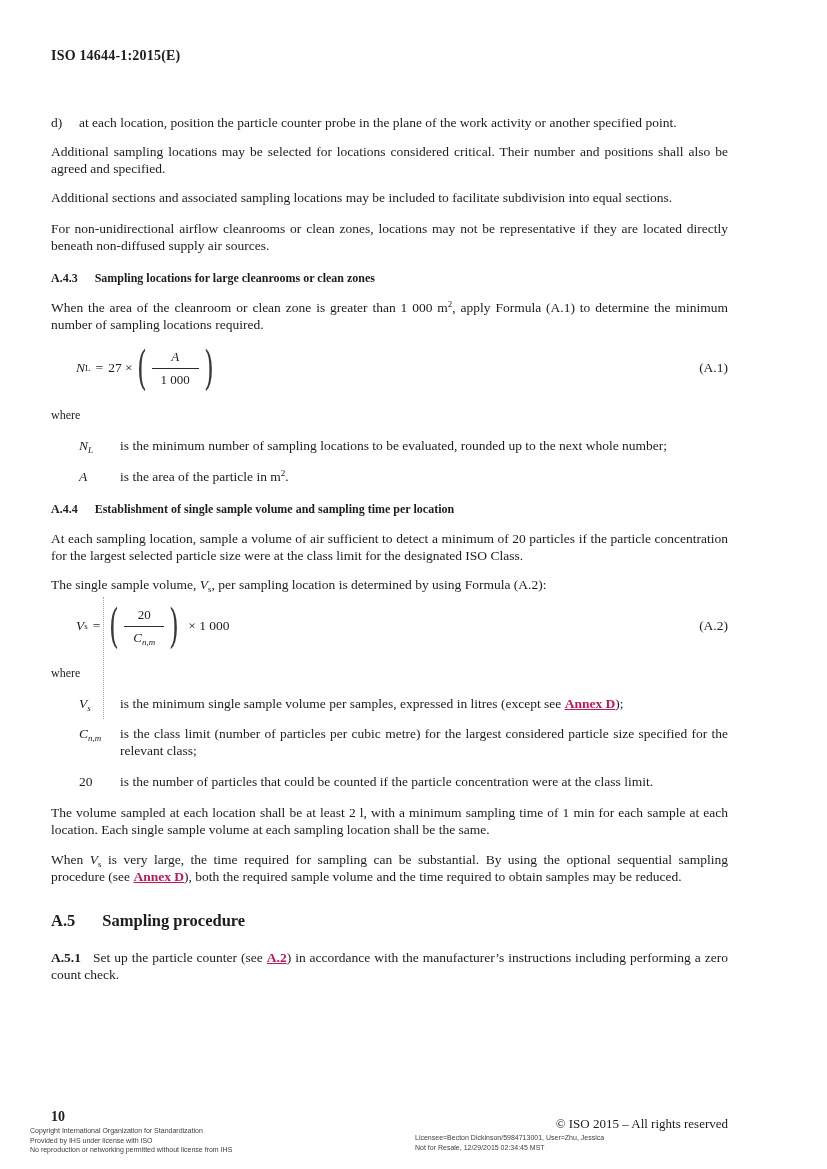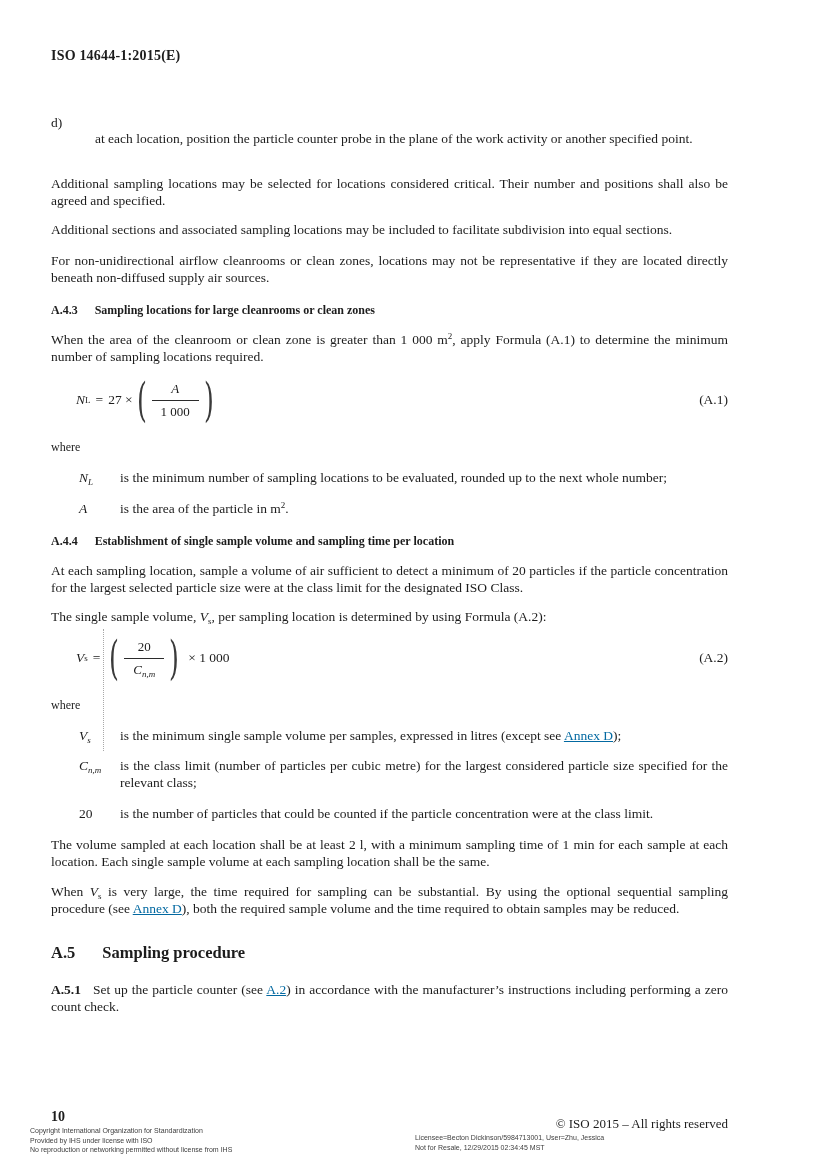--- a/index.html
+++ b/index.html
@@ -29,42 +29,42 @@
   .frac .num{padding:1px 9px 3px;border-bottom:1px solid #2b2b2b;}
   .frac .den{padding:3px 9px 1px;}
   .paren{font-size:46px;line-height:46px;font-weight:300;color:#3a3a3a;
     transform:scaleX(.55);font-family:"DejaVu Serif",serif;}
   .f-label{font-size:13.5px;}
   .def{display:flex;margin:0 0 14px;padding-left:28px;font-size:13.5px;line-height:17px;}
   .def .term{width:41px;flex-shrink:0;font-style:italic;}
   .def .term.roman{font-style:normal;}
   .def .desc{flex:1;text-align:justify;}
   .sup{font-size:9px;vertical-align:super;line-height:0;}
-  a.doclink{color:#0369a1;text-decoration:underline;cursor:pointer;}
+  a.doclink{color:#be185d;text-decoration:underline;cursor:pointer;font-weight:bold;}
   .bold{font-weight:bold;}
   .num-gap{margin-right:12px;}
   .rev-mark{position:absolute;left:52px;top:-6px;height:122px;
     border-left:1px dotted #a8a8a8;pointer-events:none;}
   .page-num{position:absolute;left:51px;top:1109px;font-size:14px;font-weight:bold;}
   .iso-right{position:absolute;right:99px;top:1116px;font-size:13px;}
   .fineprint{font-family:"Liberation Sans","DejaVu Sans",sans-serif;font-size:7px;
     line-height:9.5px;color:#3d3d3d;position:absolute;}
   .fp-left{left:30px;top:1126px;}
   .fp-right{left:415px;top:1133px;}
 </style>
 </head>
 <body>
 
 <div class="page">
 
   <div class="doc-header">ISO 14644-1:2015(E)</div>
 
   <div class="hang">
     <span class="marker">d)</span>
-    <span class="body para" style="margin:16px">at each location, position the particle counter probe in the plane of the work activity or another specified point.</span>
+    <span class="body para" style="margin:0">at each location, position the particle counter probe in the plane of the work activity or another specified point.</span>
   </div>
 
   <p>Additional sampling locations may be selected for locations considered critical. Their number and positions shall also be agreed and specified.</p>
   <p style="margin-bottom:14px">Additional sections and associated sampling locations may be included to facilitate subdivision into equal sections.</p>
   <p>For non-unidirectional airflow cleanrooms or clean zones, locations may not be representative if they are located directly beneath non-diffused supply air sources.</p>
 
   <div class="h2">
     <span class="hnum">A.4.3</span>
     <span>Sampling locations for large cleanrooms or clean zones</span>
   </div>

